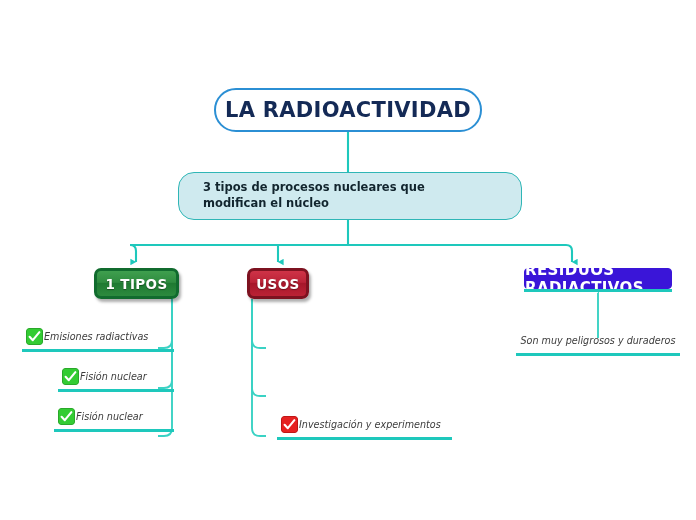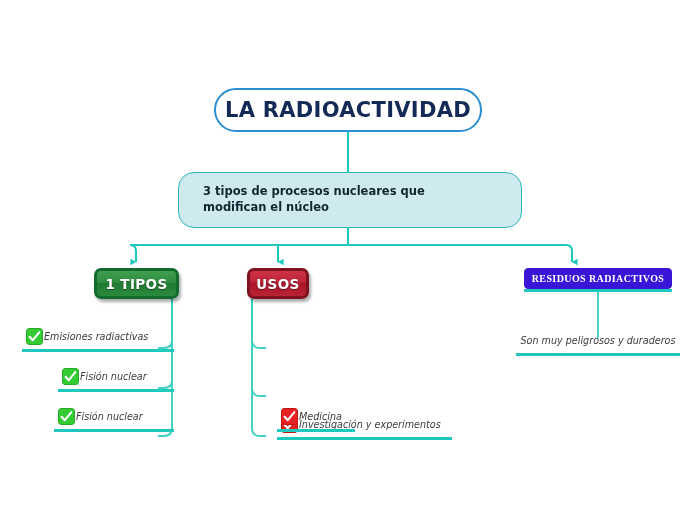--- a/index.html
+++ b/index.html
@@ -48,21 +48,21 @@
     color: #142a56;
     letter-spacing: 0.3px;
   }
 
   
   .sub-node {
     position: absolute;
     left: 178px;
     top: 172px;
     width: 344px;
-    height: 56px;
+    height: 48px;
     box-sizing: border-box;
     background: #cfeaef;
     border: 1.6px solid #2fb6b6;
     border-radius: 16px;
     display: flex;
     align-items: center;
     z-index: 5;
   }
   .sub-node .label {
     font-size: 11.5px;
@@ -114,21 +114,21 @@
 
   .chip-violet {
     left: 524px;
     top: 268px;
     width: 148px;
     height: 21px;
     border-radius: 4px;
     background: #3a15d8;
     border: 1px solid #3a15d8;
   }
-  .chip-violet .label { font-size: 10px; font-family: Liberation Serif, serif; }
+  .chip-violet .label { font-size: 15px; }
 
   
   .chip-underline {
     position: absolute;
     left: 524px;
     top: 289px;
     width: 148px;
     height: 3px;
     background: #1ec8bc;
     z-index: 6;
@@ -258,30 +258,20 @@
     <div class="row">
       <svg class="cbox" viewBox="0 0 17 17">
         <rect x="0.5" y="0.5" width="16" height="16" rx="2.5" fill="#e62222" stroke="#c01616" stroke-width="1"></rect>
         <path d="M3.6,8.8 L6.8,12.2 L13.4,4.2" fill="none" stroke="#ffffff" stroke-width="2.1" stroke-linecap="round" stroke-linejoin="round"></path>
       </svg>
       <span class="text">Investigación y experimentos</span>
     </div>
     <div class="bar" style="width:175px;"></div>
   </div>
 
-  <div class="leaf" style="left:277px; top:406px; width:78px;">
-    <div class="row">
-      <svg class="cbox" viewBox="0 0 17 17">
-        <rect x="0.5" y="0.5" width="16" height="16" rx="2.5" fill="#e62222" stroke="#c01616" stroke-width="1"></rect>
-        <path d="M3.6,8.8 L6.8,12.2 L13.4,4.2" fill="none" stroke="#ffffff" stroke-width="2.1" stroke-linecap="round" stroke-linejoin="round"></path>
-      </svg>
-      <span class="text">Medicina</span>
-    </div>
-    <div class="bar" style="width:78px;"></div>
-  </div>
 
   <div class="chip chip-violet">
     <span class="label">RESIDUOS RADIACTIVOS</span>
   </div>
   <div class="chip-underline"></div>
 
   <div class="leaf no-icon" style="left:516px; top:330px; width:164px;">
     <div class="row">
       <span class="text">Son muy peligrosos y duraderos</span>
     </div>

